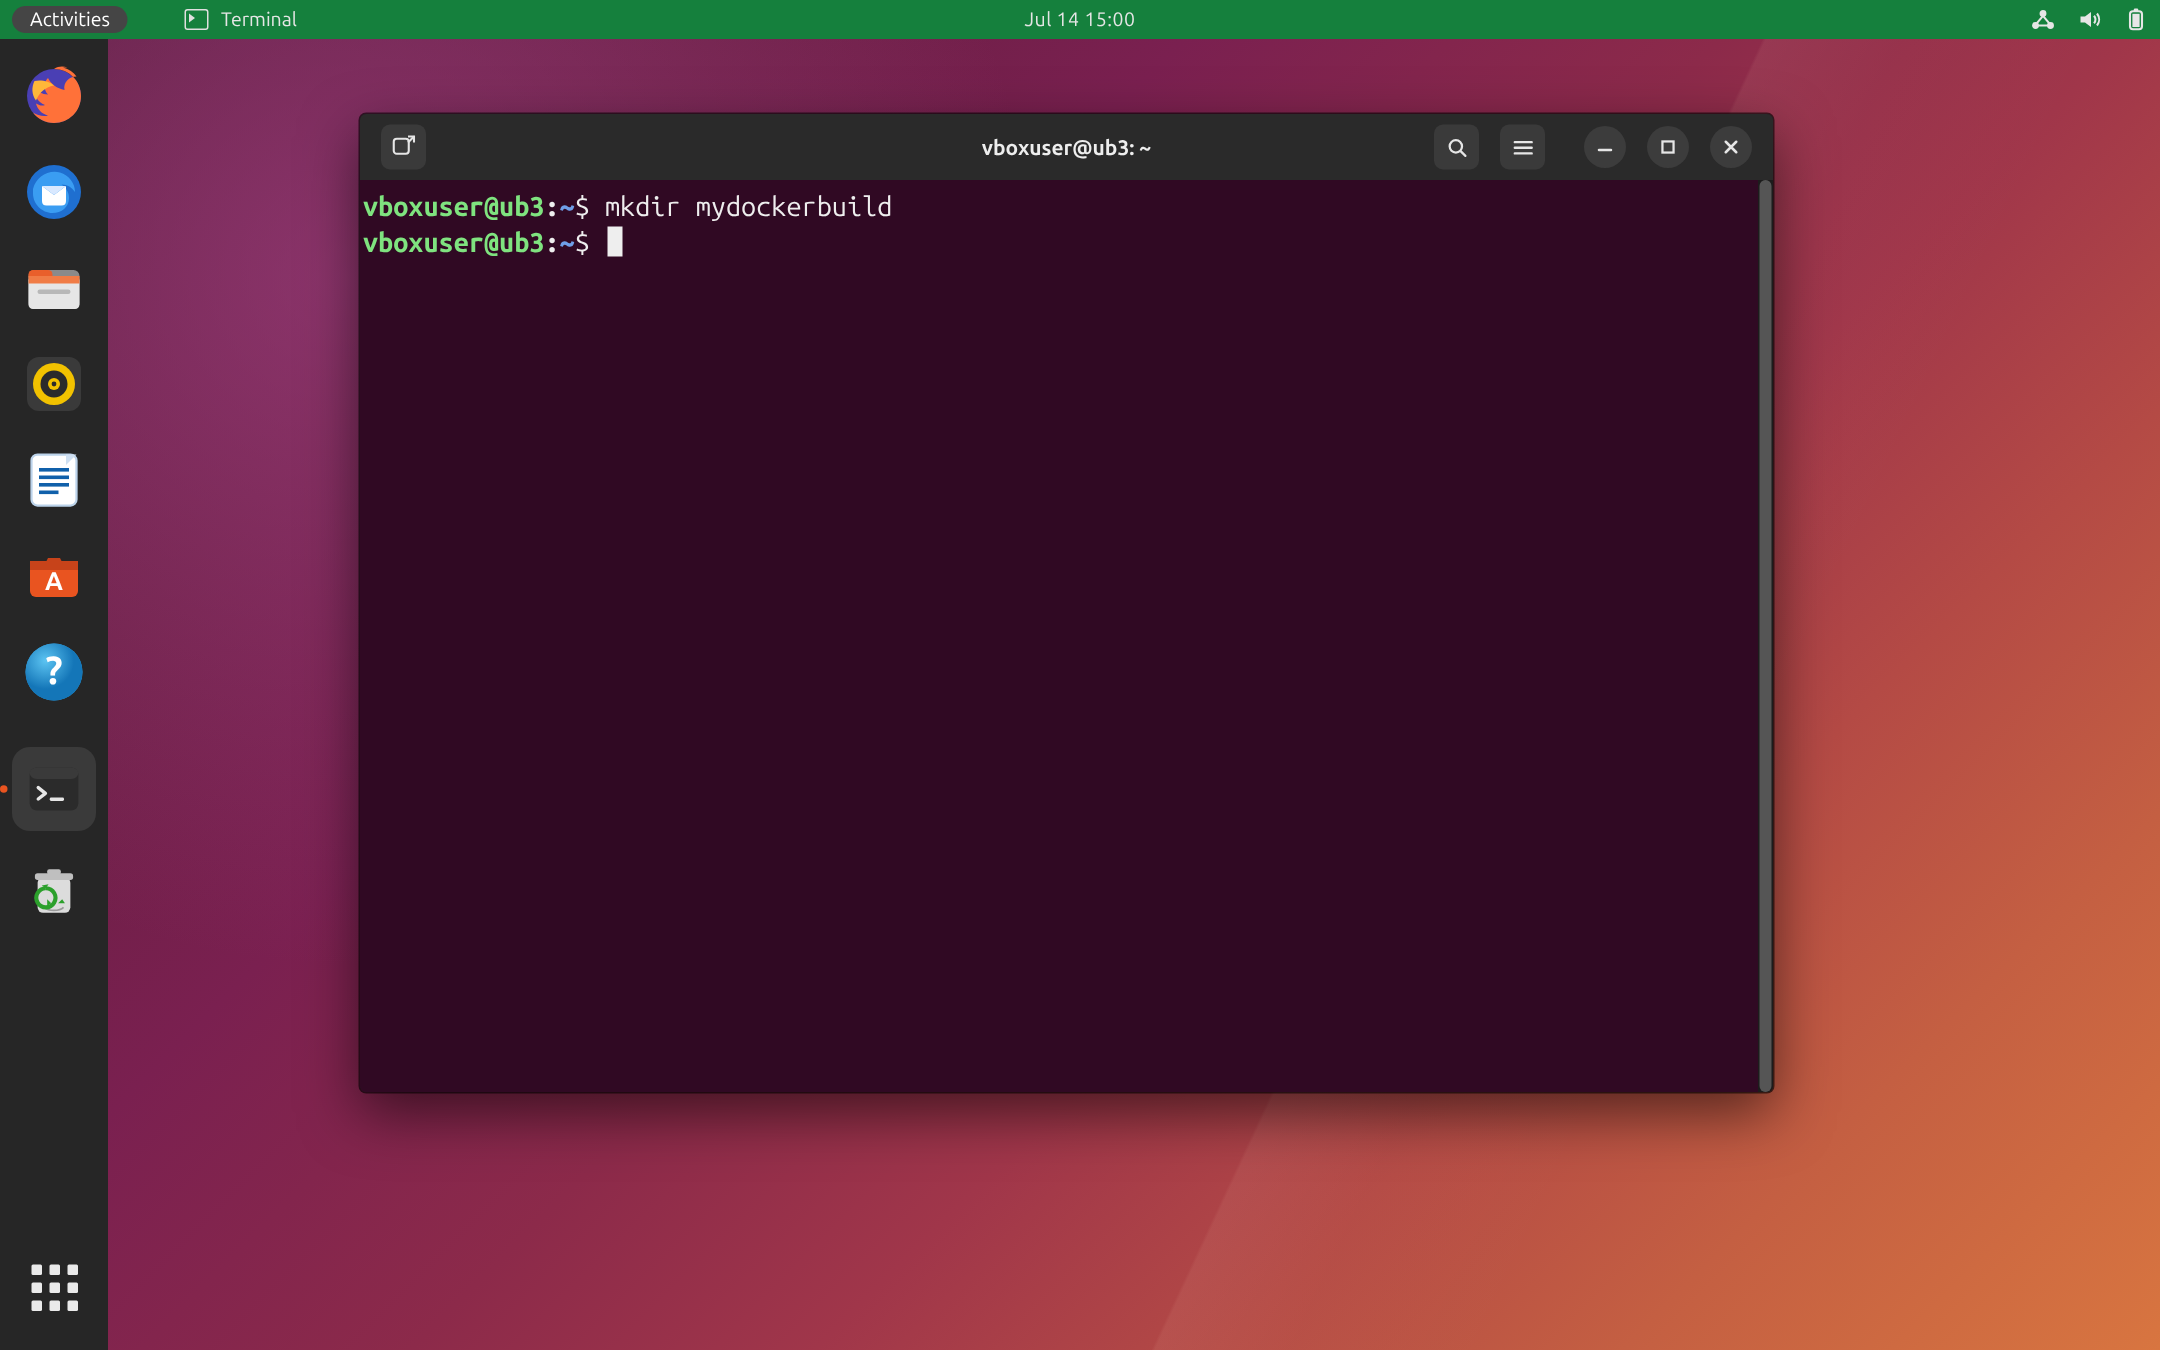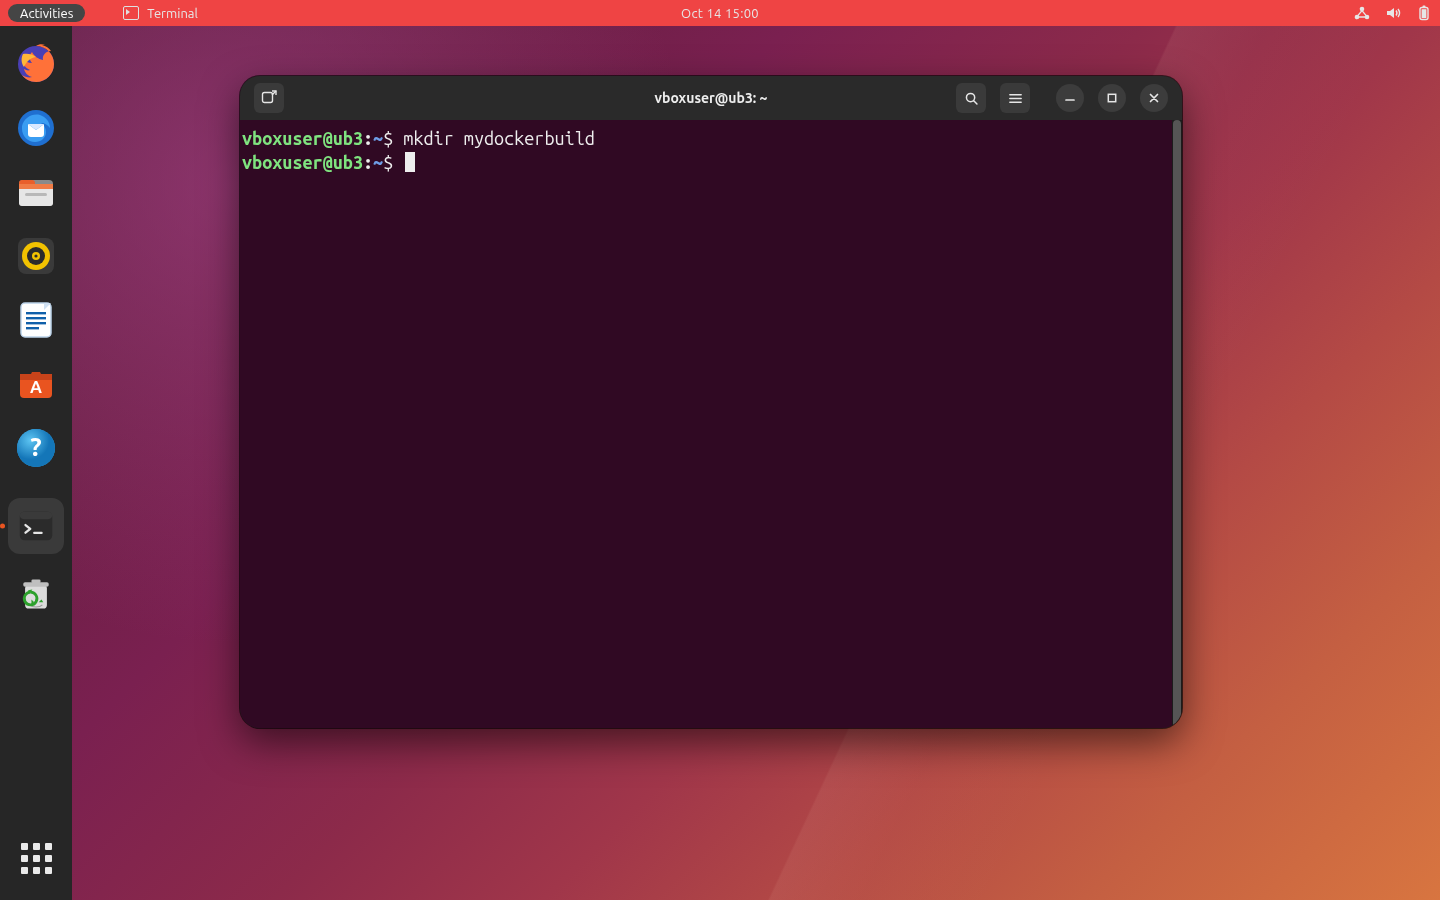--- a/index.html
+++ b/index.html
@@ -24,21 +24,21 @@
   }
   #desktop::after{ 
     content:"";position:absolute;top:0;right:0;width:55%;height:100%;
     background:linear-gradient(115deg, rgba(0,0,0,0) 0%, rgba(0,0,0,0) 42%, rgba(255,210,180,0.08) 42.2%, rgba(255,210,180,0.02) 50%, rgba(0,0,0,0) 62%);
     pointer-events:none;
   }
 
   
   #topbar{
     position:absolute;top:0;left:0;right:0;height:26px;
-    background:#ef4444;color:#e6e6e6;font-size:13px;
+    background:#15803d;color:#e6e6e6;font-size:13px;
     display:flex;align-items:center;
     z-index:20;
   }
   #topbar .pill{
     margin-left:8px;padding:2px 12px;border-radius:12px;background:#454545;color:#fff;
     font-weight:400;cursor:pointer;
   }
   #topbar .appmenu{
     display:flex;align-items:center;margin-left:38px;cursor:pointer;
   }
@@ -79,21 +79,21 @@
   .apps-button{
     width:48px;height:48px;margin-bottom:18px;display:grid;
     grid-template-columns:repeat(3,7px);grid-template-rows:repeat(3,7px);gap:5px;
     align-content:center;justify-content:center;cursor:pointer;
   }
   .apps-button span{width:7px;height:7px;background:#eaeaea;border-radius:1px;}
 
   
   #term-window{
     position:absolute;top:76px;left:240px;width:942px;height:652px;
-    background:#1e1e1e;border-radius:20px;box-shadow:0 14px 38px rgba(0,0,0,.55),0 0 0 1px rgba(0,0,0,.6);
+    background:#1e1e1e;border-radius:4px;box-shadow:0 14px 38px rgba(0,0,0,.55),0 0 0 1px rgba(0,0,0,.6);
     z-index:30;overflow:hidden;
   }
   .titlebar{
     height:44px;background:#2a2a2a;border-bottom:1px solid #1a1a1a;
     display:flex;align-items:center;position:relative;color:#e8e8e8;
   }
   .titlebar .tb-btn{
     width:30px;height:30px;border-radius:6px;background:#3a3a3a;
     display:flex;align-items:center;justify-content:center;cursor:pointer;margin:0 4px;
   }
@@ -131,21 +131,21 @@
 </style>
 </head>
 <body>
 
 <div id="topbar">
   <div class="pill">Activities</div>
   <div class="appmenu">
     <span class="winicon"></span>
     <span>Terminal</span>
   </div>
-  <div class="clock">Oct 14  15:00</div>
+  <div class="clock">Jul 14  15:00</div>
   <div class="tray">
     <span class="tray-icon">
       <svg width="16" height="14" viewBox="0 0 16 14">
           <g stroke="#e6e6e6" stroke-width="1.4" fill="none">
             <circle cx="8" cy="3" r="1.6" fill="#e6e6e6"></circle>
             <circle cx="3" cy="11" r="1.6" fill="#e6e6e6"></circle>
             <circle cx="13" cy="11" r="1.6" fill="#e6e6e6"></circle>
             <path d="M8 4.6 L3.8 9.6 M8 4.6 L12.2 9.6 M4.6 11 L11.4 11"></path>
           </g>
         </svg>

